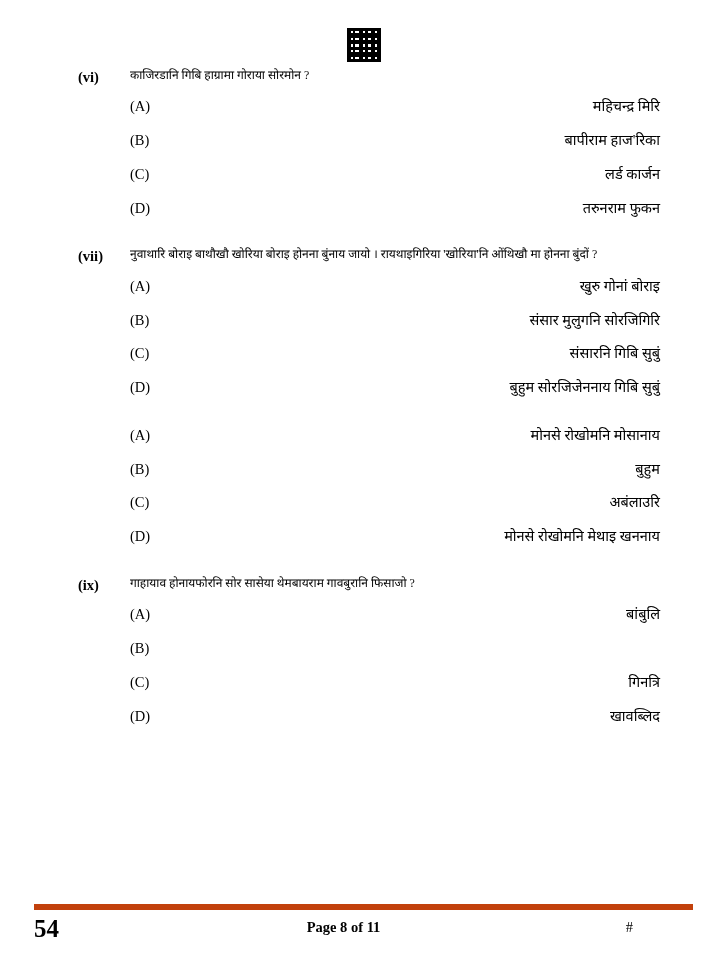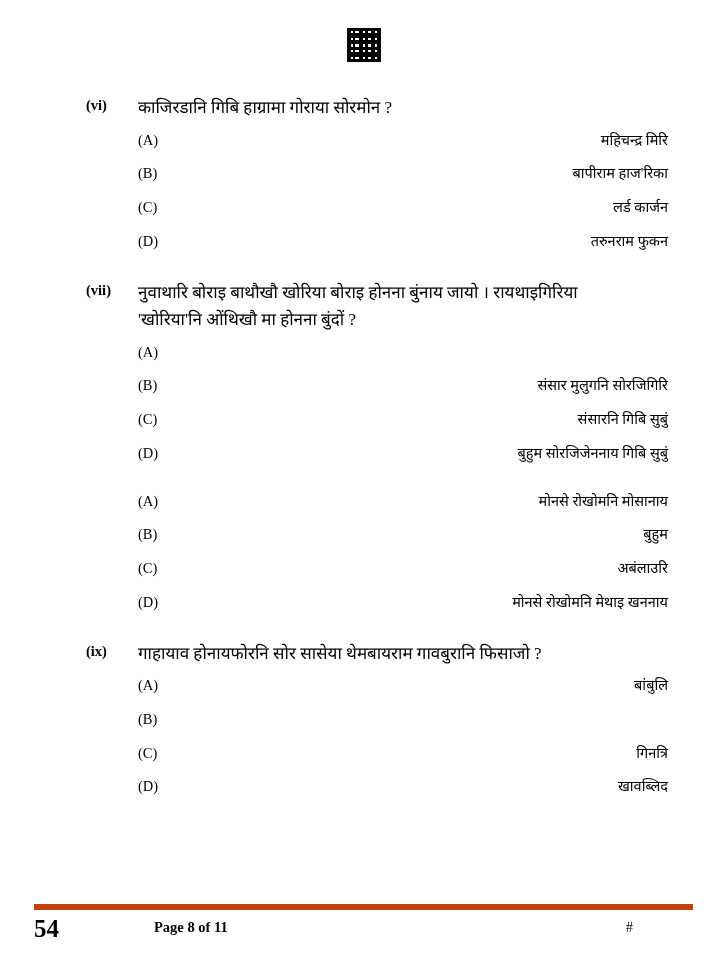--- a/index.html
+++ b/index.html
@@ -37,44 +37,43 @@
     background-image:
       linear-gradient(90deg, #000 0 12%, transparent 12% 18%, #000 18% 24%, transparent 24% 34%, #000 34% 46%, transparent 46% 52%, #000 52% 62%, transparent 62% 70%, #000 70% 82%, transparent 82% 88%, #000 88% 100%),
       linear-gradient(0deg, #000 0 10%, transparent 10% 16%, #000 16% 28%, transparent 28% 36%, #000 36% 44%, transparent 44% 54%, #000 54% 64%, transparent 64% 72%, #000 72% 84%, transparent 84% 90%, #000 90% 100%);
     background-blend-mode: multiply;
     image-rendering: pixelated;
   }
 
   .content {
     position: absolute;
     top: 66px;
-    left: 8px;
+    left: 0;
     width: 660px;
-    margin-top: 28px;
   }
 
   
   .qblock { margin-bottom: 22px; }
   .qrow {
     display: flex;
     align-items: flex-start;
     padding-left: 78px;
     padding-right: 46px;
   }
   .qnum {
     width: 52px;
     flex: 0 0 52px;
     font-weight: bold;
     font-size: 14.5px;
     text-align: left;
     line-height: 1.55;
   }
   .qtext {
     flex: 1 1 auto;
-    font-size: 17px;
+    font-size: 12px;
     line-height: 1.62;
     font-family: "Liberation Serif", "DejaVu Serif", serif;
   }
 
   .options {
     margin-top: 8px;
   }
   .opt {
     display: flex;
     align-items: flex-start;
@@ -113,20 +112,21 @@
   }
   .footer-left {
     font-weight: bold;
     font-size: 25px;
     line-height: 1;
     width: 120px;
     margin-top: 2px;
   }
   .footer-center {
     flex: 1 1 auto;
+    text-align: center;
     font-weight: bold;
     font-size: 14.5px;
     padding-right: 40px;
   }
   .footer-right {
     width: 120px;
     text-align: right;
     font-size: 14.5px;
     padding-right: 60px;
   }
@@ -168,20 +168,21 @@
     </div>
 
     <div class="qblock b2">
       <div class="qrow">
         <div class="qnum">(vii)</div>
         <div class="qtext">नुवाथारि बोराइ बाथौखौ खोरिया बोराइ होनना बुंनाय जायो । रायथाइगिरिया  'खोरिया'नि ओंथिखौ मा होनना बुंदों ?</div>
       </div>
       <div class="options">
         <div class="opt">
           <div class="opt-key">(A)</div>
+          <div class="opt-val">खुरु गोनां बोराइ</div>
         </div>
         <div class="opt">
           <div class="opt-key">(B)</div>
           <div class="opt-val">संसार मुलुगनि सोरजिगिरि</div>
         </div>
         <div class="opt">
           <div class="opt-key">(C)</div>
           <div class="opt-val">संसारनि गिबि सुबुं</div>
         </div>
         <div class="opt">

